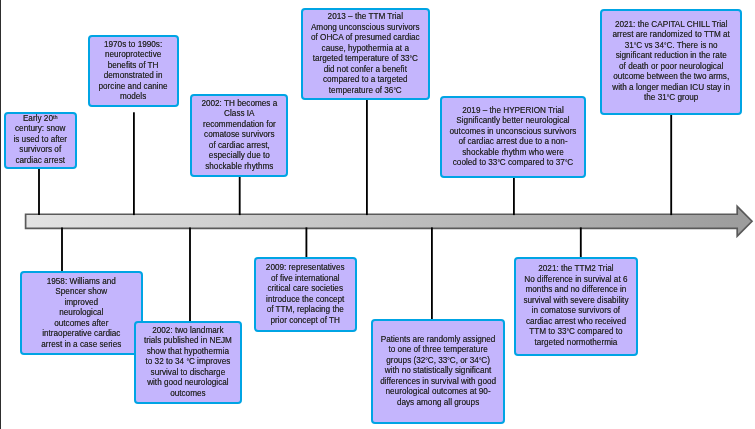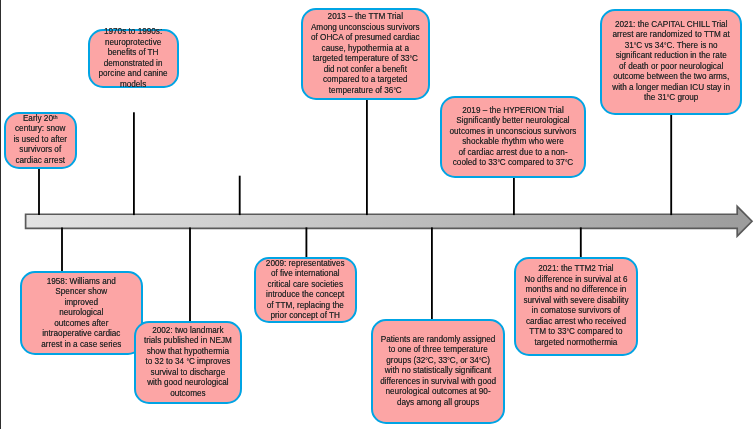--- a/index.html
+++ b/index.html
@@ -11,45 +11,45 @@
   #stage{position:relative;width:755px;height:429px;background:#fff;}
 
   .left-rule{position:absolute;left:0;top:0;width:1.3px;height:429px;background:#2e2e2e;}
 
   svg.layer{position:absolute;left:0;top:0;width:755px;height:429px;}
 
   .node{
     position:absolute;
     box-sizing:border-box;
     border:2.35px solid #00A4E4;
-    border-radius:15px;
-    background:#fca5a5;
+    border-radius:4px;
+    background:#c4b5fd;
     color:#2b2b2b;
     text-align:center;
     font-size:8.2px;
     line-height:10.5px;
     display:flex;align-items:center;justify-content:center;
     z-index:5;
   }
   .node .txt{display:block;width:100%;transform:translateZ(0);
              text-shadow:0 0 0.35px rgba(43,43,43,0.85);}
   .node .ln{display:block;white-space:nowrap;}
   .node sup{font-size:.68em;vertical-align:0.3em;line-height:0;}
   .deg{font-size:.78em;letter-spacing:-0.02em;}
 
   
   #c-early      {left:3.5px;   top:111.7px; width:73.5px;  height:56.9px;}
-  #c-1970s      {left:87.6px;  top:29px;  width:91.0px;  height:59px;}
+  #c-1970s      {left:87.6px;  top:35px;  width:91.0px;  height:72px;}
   #c-classia    {left:190.3px; top:93.9px;  width:98.1px;  height:82.8px;}
   #c-ttm        {left:300.6px; top:8.4px;   width:129.4px; height:91.4px;}
   #c-hyperion   {left:440.1px; top:96.4px;  width:145.8px; height:81.3px;}
   #c-capital    {left:600.3px; top:2.9px;   width:141.8px; height:106.2px;margin-top:6px;}
   #c-1958       {left:19.8px;  top:271.4px; width:123px; height:84.1px;}
   #c-nejm       {left:133.7px; top:320.7px; width:108.4px; height:83.6px;}
-  #c-2009       {left:253.8px; top:257.3px; width:102.9px; height:66px;text-align:center;}
+  #c-2009       {left:253.8px; top:257.3px; width:102.9px; height:75px;text-align:center;}
   #c-frost      {left:371.3px; top:319.1px; width:133.6px; height:105.3px;}
   #c-ttm2       {left:514.2px; top:256.7px; width:123.5px; height:99.0px;}
 </style>
 </head>
 <body>
 
 <div id="stage">
 
   <div class="left-rule"></div>
 
@@ -88,39 +88,50 @@
   <div class="node" id="c-1970s">
     <div class="txt">
         <span class="ln">1970s to 1990s:</span>
         <span class="ln">neuroprotective</span>
         <span class="ln">benefits of TH</span>
         <span class="ln">demonstrated in</span>
         <span class="ln">porcine and canine</span>
         <span class="ln">models</span>
       </div>
   </div>
+  <div class="node" id="c-classia">
+    <div class="txt">
+        <span class="ln">2002: TH becomes a</span>
+        <span class="ln">Class IA</span>
+        <span class="ln">recommendation for</span>
+        <span class="ln">comatose survivors</span>
+        <span class="ln">of cardiac arrest,</span>
+        <span class="ln">especially due to</span>
+        <span class="ln">shockable rhythms</span>
+      </div>
+  </div>
   <div class="node" id="c-ttm">
     <div class="txt">
         <span class="ln">2013 – the TTM Trial</span>
         <span class="ln">Among unconscious survivors</span>
         <span class="ln">of OHCA of presumed cardiac</span>
         <span class="ln">cause, hypothermia at a</span>
         <span class="ln">targeted temperature of 33<span class="deg">°</span>C</span>
         <span class="ln">did not confer a benefit</span>
         <span class="ln">compared to a targeted</span>
         <span class="ln">temperature of 36<span class="deg">°</span>C</span>
       </div>
   </div>
   <div class="node" id="c-hyperion">
     <div class="txt">
         <span class="ln">2019 – the HYPERION Trial</span>
         <span class="ln">Significantly better neurological</span>
         <span class="ln">outcomes in unconscious survivors</span>
+        <span class="ln">of cardiac arrest due to a non-</span>
         <span class="ln">shockable rhythm who were</span>
-        <span class="ln">of cardiac arrest due to a non-</span>
         <span class="ln">cooled to 33<span class="deg">°</span>C compared to 37<span class="deg">°</span>C</span>
       </div>
   </div>
   <div class="node" id="c-capital">
     <div class="txt">
         <span class="ln">2021: the CAPITAL CHILL Trial</span>
         <span class="ln">arrest are randomized to TTM at</span>
         <span class="ln">31<span class="deg">°</span>C vs 34<span class="deg">°</span>C. There is no</span>
         <span class="ln">significant reduction in the rate</span>
         <span class="ln">of death or poor neurological</span>

